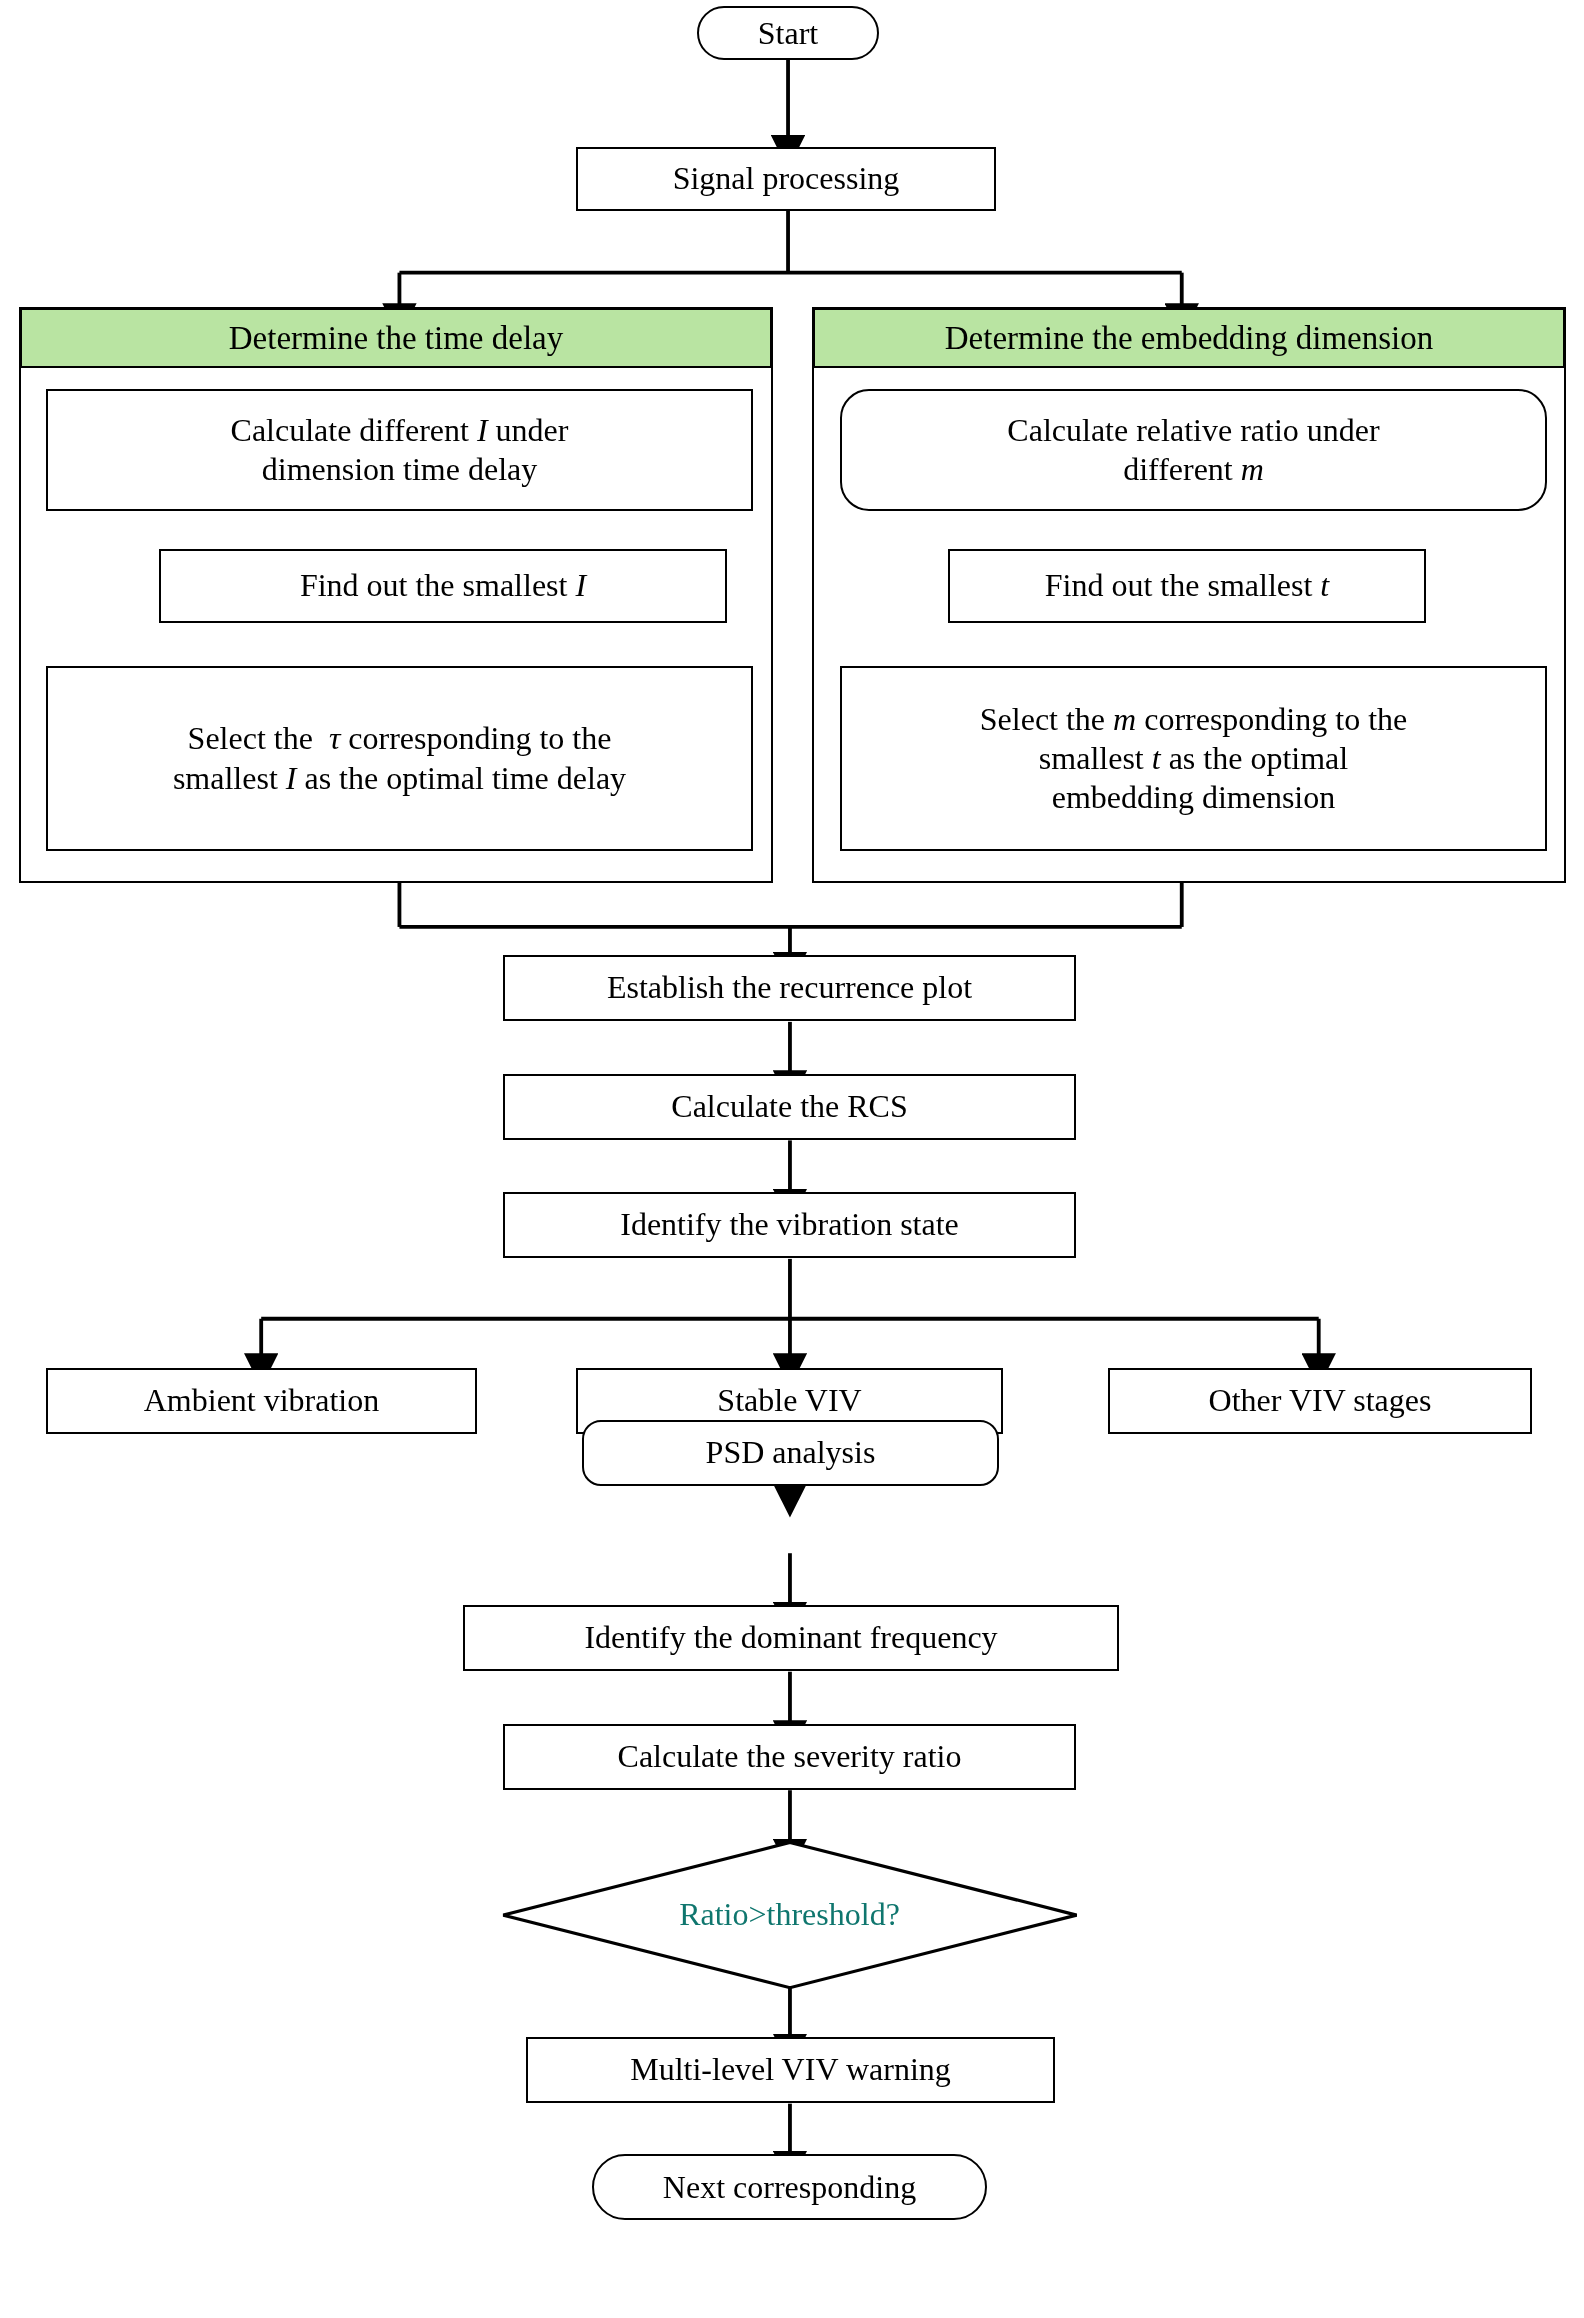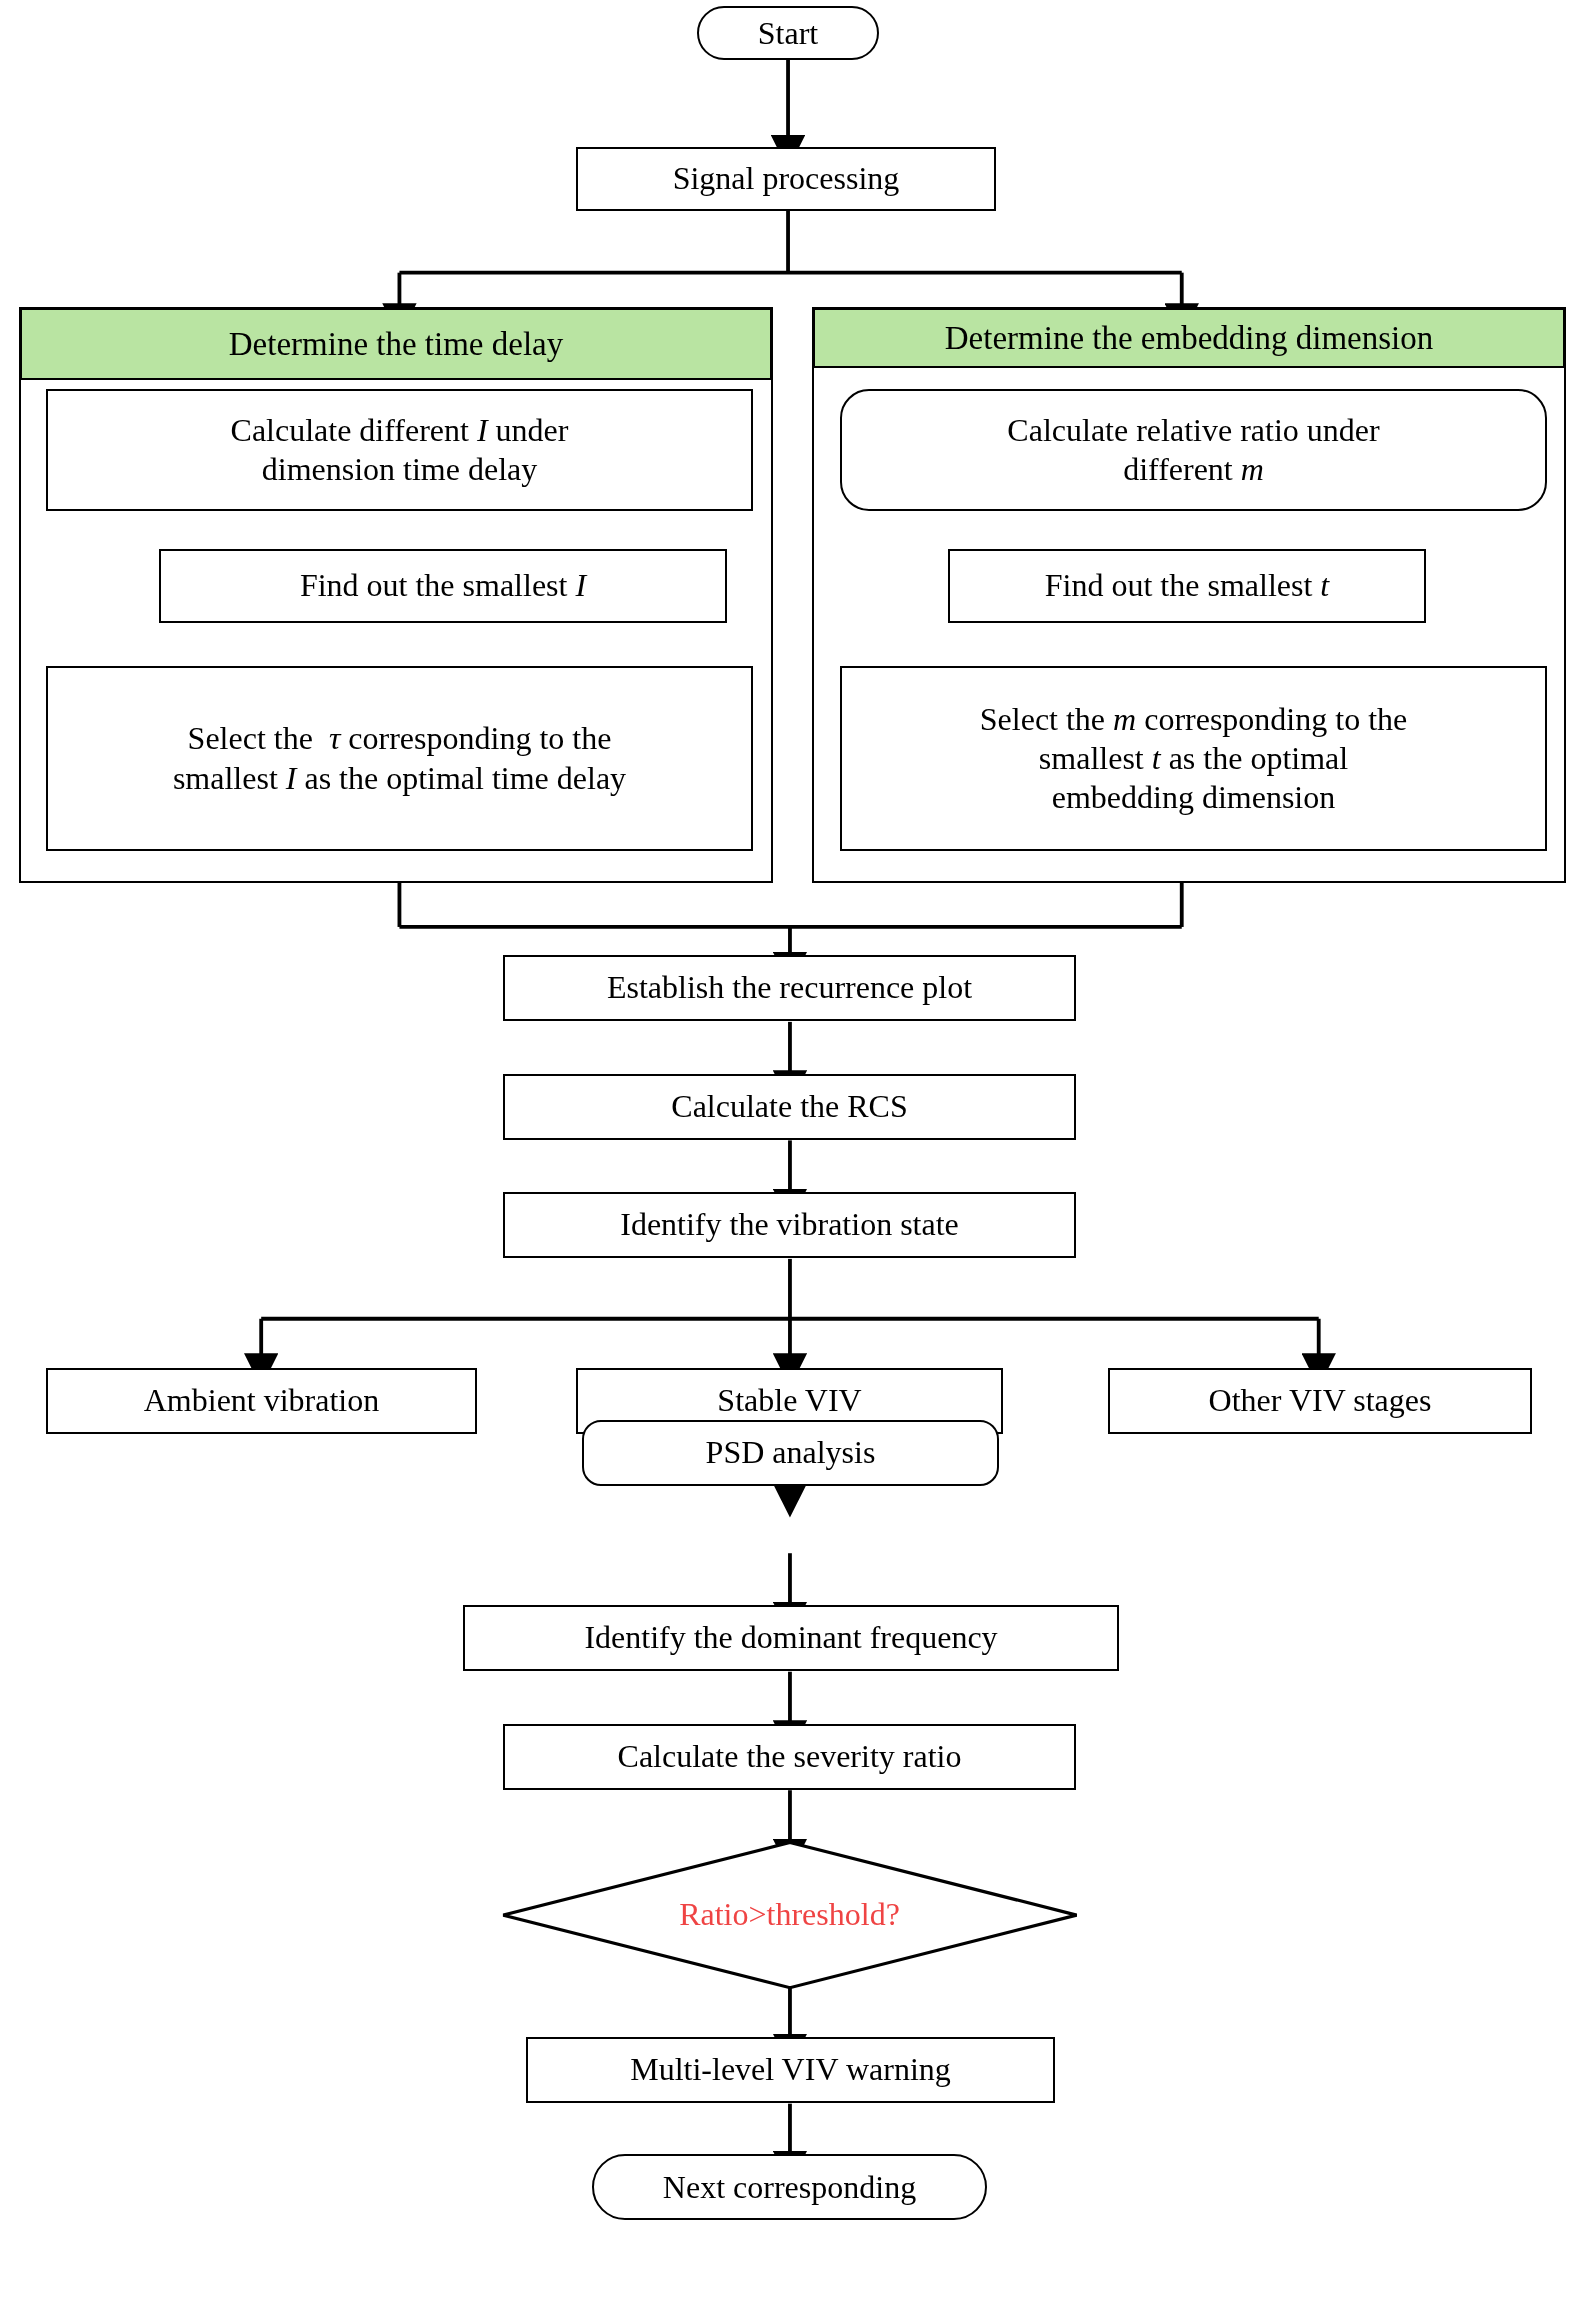--- a/index.html
+++ b/index.html
@@ -12,21 +12,21 @@
         justify-content:center;text-align:center;color:#000;background:#fff;
         border:2.5px solid #000;font-size:32px;line-height:1.22;padding:0 4px;}
   .group{position:absolute;box-sizing:border-box;border:2.5px solid #000;background:#fff;}
   .ghead{position:absolute;box-sizing:border-box;border:2.5px solid #000;
          background:#b9e4a2;display:flex;align-items:center;justify-content:center;
          font-size:33px;color:#000;text-align:center;}
   .term{position:absolute;box-sizing:border-box;display:flex;align-items:center;
         justify-content:center;border:2.5px solid #000;border-radius:38px;background:#fff;
         font-size:32px;color:#000;text-align:center;}
   .dialabel{position:absolute;display:flex;align-items:center;justify-content:center;
-            font-size:32px;color:#ef4444;text-align:center;}
+            font-size:32px;color:#0f766e;text-align:center;}
   i.v{font-style:italic;}
 </style>
 </head>
 <body>
 
 <div id="stage">
 
   <svg class="layer" viewBox="0 0 2488 3640" preserveAspectRatio="none">
     <defs>
       <marker id="ah" markerWidth="9" markerHeight="9" refX="1" refY="4.5" orient="auto" markerUnits="strokeWidth">
@@ -89,21 +89,21 @@
   <div class="term" style="left:697px;top:6.4px;width:182px;height:54px;">
     <span>Start</span>
   </div>
 
   <div class="node" style="left:576px;top:147px;width:420px;height:64px;">
     <span>Signal processing</span>
   </div>
 
   <div class="group" style="left:18.5px;top:307px;width:754px;height:576px;"></div>
 
-  <div class="ghead" style="left:20px;top:308px;width:752px;height:72px;">
+  <div class="ghead" style="left:20px;top:308px;width:752px;height:60px;">
     <span>Determine the time delay</span>
   </div>
 
   <div class="node" style="left:46px;top:389px;width:707px;height:122px;flex-direction:column;">
     <span>
       Calculate different <i class="v">I</i> under
     </span>
     <span>dimension time delay</span>
   </div>
 

